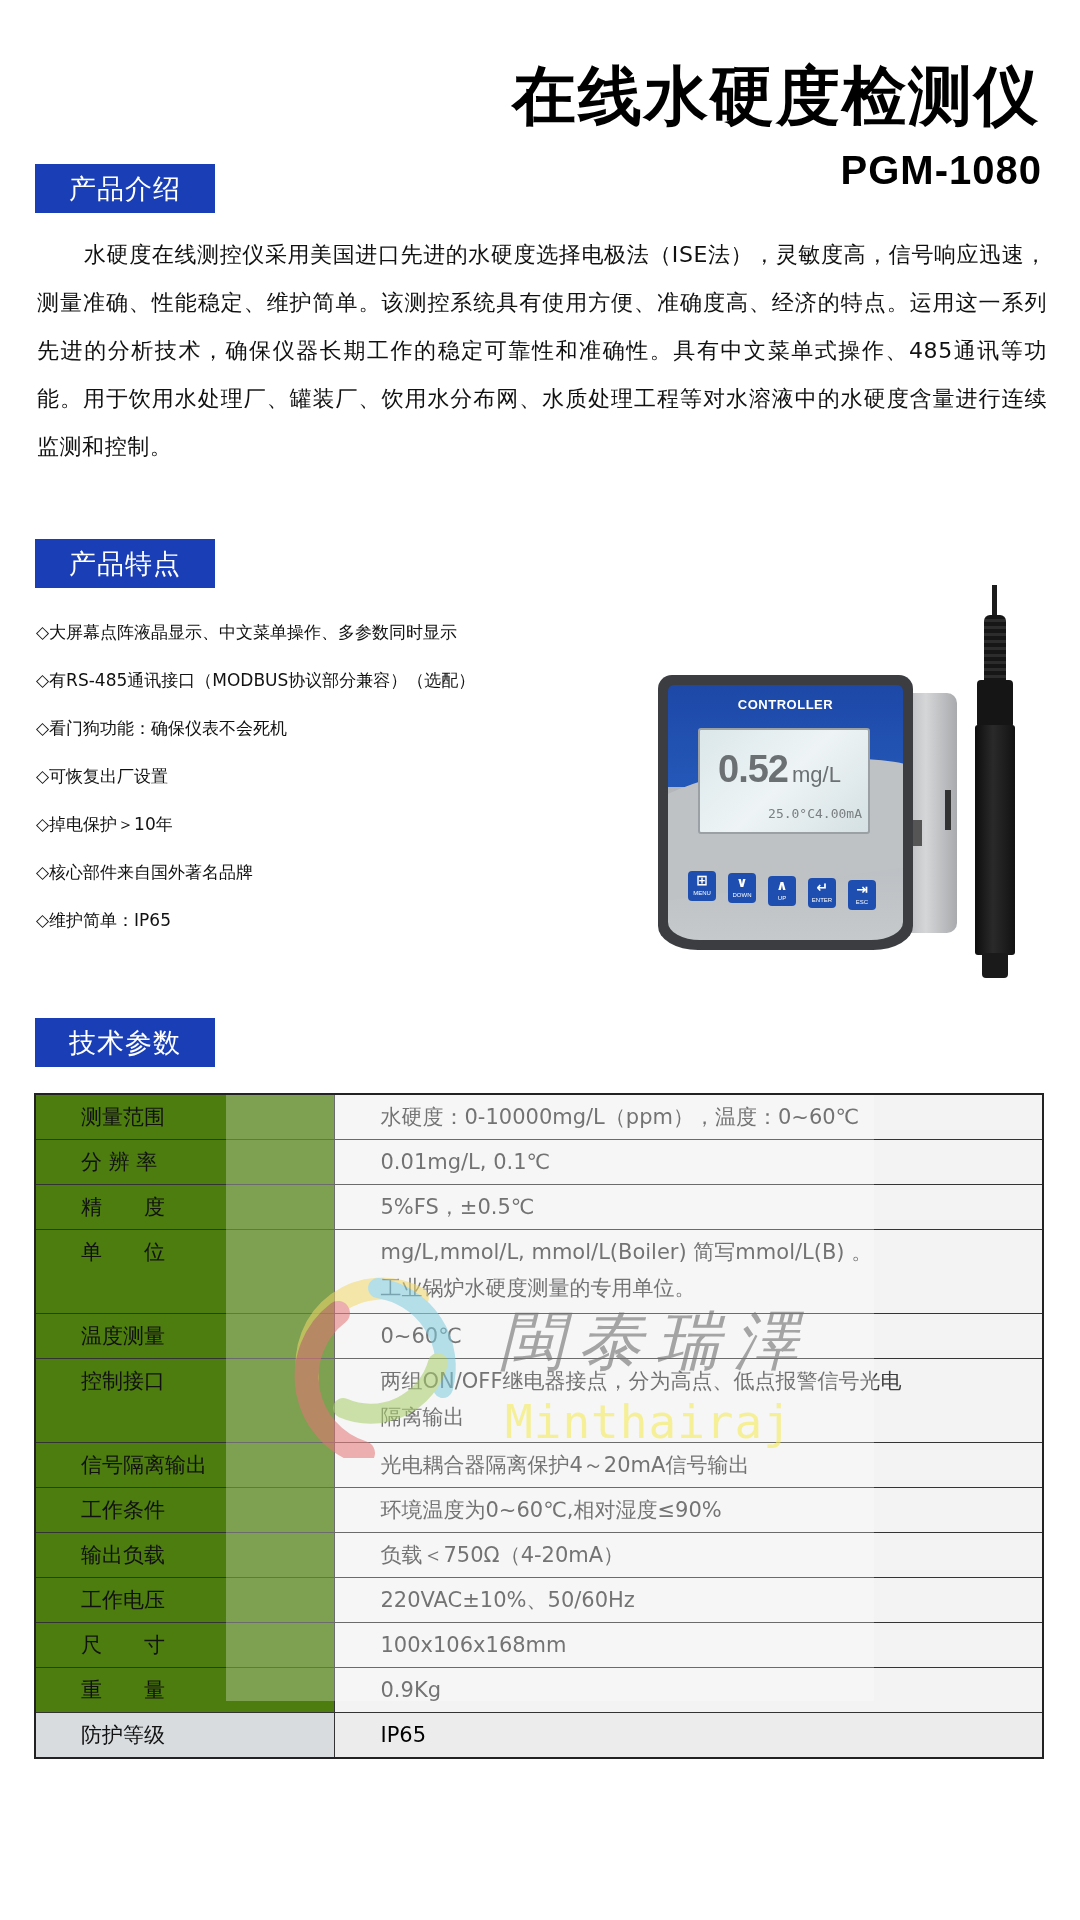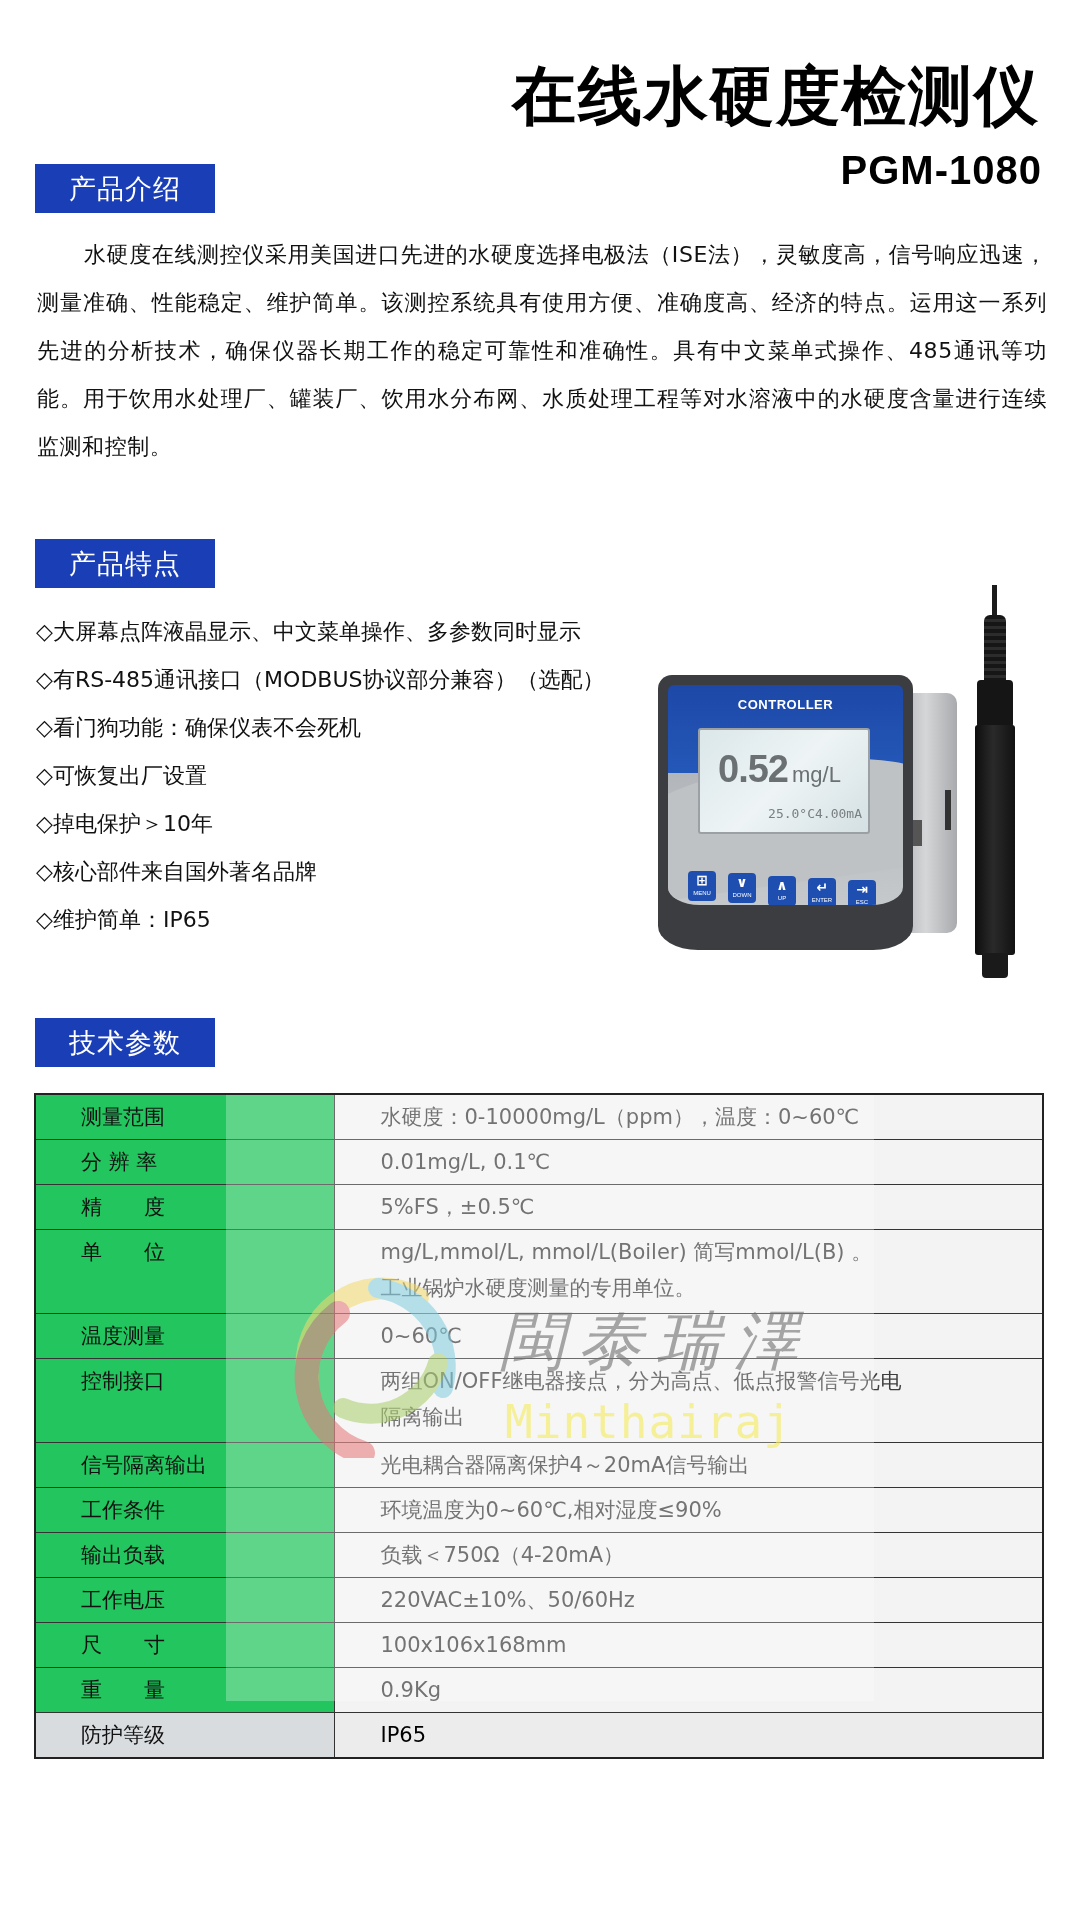--- a/index.html
+++ b/index.html
@@ -24,37 +24,37 @@
     font-size: 27px; line-height: 49px; text-align: center; letter-spacing: 1px;
   }
 
   .intro {
     position: absolute; left: 37px; top: 231px; width: 1010px;
     font-size: 22px; line-height: 48px; color: #111; letter-spacing: 0.55px;
     text-indent: 47px; text-align: justify;
   }
 
   .features { position: absolute; left: 36px; top: 608px; list-style: none; }
-  .features li { font-size: 22px; line-height: 48px; height: 48px; white-space: nowrap; color: #111; }
+  .features li { font-size: 17px; line-height: 48px; height: 48px; white-space: nowrap; color: #111; }
 
   
   .device { position: absolute; left: 650px; top: 585px; width: 380px; height: 400px; }
   .housing-side {
     position: absolute; left: 255px; top: 108px; width: 52px; height: 240px;
     background: linear-gradient(90deg, #b8babd 0%, #d4d6d8 40%, #a8aaad 100%);
     border-radius: 4px 10px 10px 4px;
   }
   .housing-slot { position: absolute; left: 262px; top: 235px; width: 10px; height: 26px; background: #555; }
   .housing-slot2 { position: absolute; left: 295px; top: 205px; width: 6px; height: 40px; background: #333; }
   .bezel {
     position: absolute; left: 8px; top: 90px; width: 255px; height: 275px;
     background: #3b3d40; border-radius: 14px 14px 40px 40px / 14px 14px 24px 24px;
   }
   .panel {
-    position: absolute; left: 18px; top: 100px; width: 235px; height: 220px;
+    position: absolute; left: 18px; top: 100px; width: 235px; height: 255px;
     border-radius: 6px 6px 32px 32px / 6px 6px 18px 18px; overflow: hidden;
     background: linear-gradient(180deg, #1d48a8 0%, #2458b8 40%, #b2b6ba 40%, #c6c9cc 100%);
   }
   .panel-wave {
     position: absolute; left: -40px; top: 78px; width: 320px; height: 120px;
     background: #bfc2c5; border-radius: 50% 50% 0 0 / 40% 40% 0 0; transform: rotate(-8deg);
   }
   .panel-label {
     position: absolute; left: 0; right: 0; top: 12px; text-align: center;
     color: #fff; font-family: "Liberation Sans", sans-serif; font-weight: bold; font-size: 13px; letter-spacing: 0.5px;
@@ -94,21 +94,21 @@
 
   
   .specs {
     position: absolute; left: 34px; top: 1093px; width: 1010px;
     border-collapse: collapse; border: 2px solid #222;
   }
   .specs td {
     border-top: 1px solid #333; border-bottom: 1px solid #333;
     vertical-align: top; font-size: 21px; line-height: 36px; padding: 4px 0 4px 0;
   }
-  .specs td.label { width: 299px; background: #22c55e; padding-left: 45px; color: #111; border-right: 1px solid #333; }
+  .specs td.label { width: 299px; background: #4d7c0f; padding-left: 45px; color: #111; border-right: 1px solid #333; }
   .specs td.value { background: #f3f3f3; padding-left: 46px; color: #3d3d3d; }
   .specs tr.dbl td { height: 84px; }
   .specs tr td { height: 44px; }
   .specs tr.last td.label { background: #d8dcdf; }
   .specs tr.last td.value { color: #000; background: #ececec; }
   .overlay {
     position: absolute; left: 226px; top: 1095px; width: 648px; height: 606px;
     background: rgba(255,255,255,0.28); pointer-events: none;
   }
 

